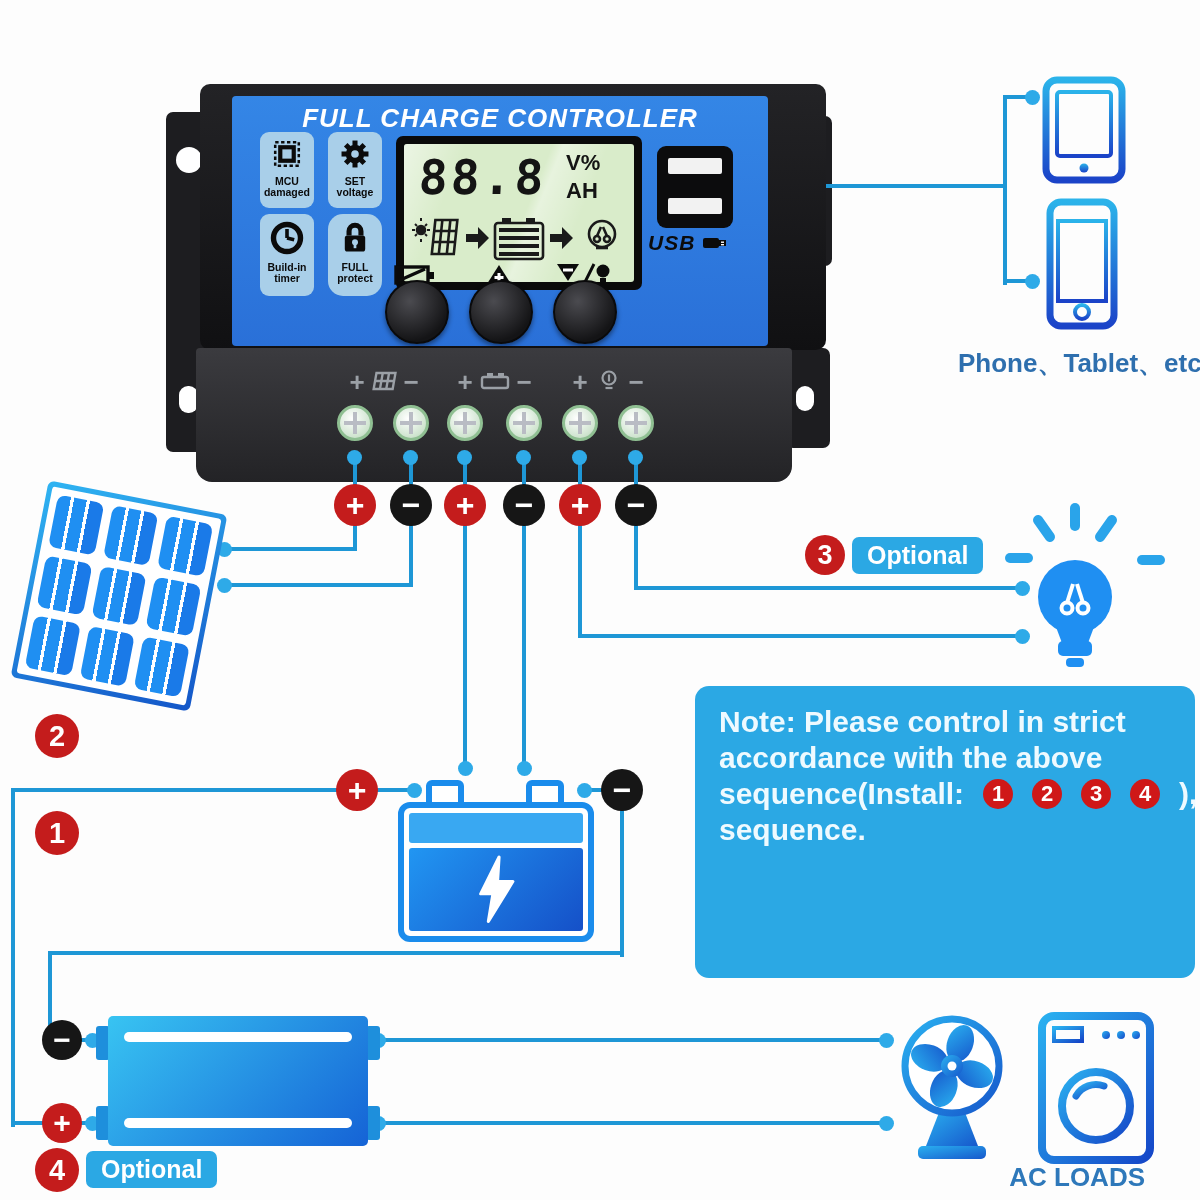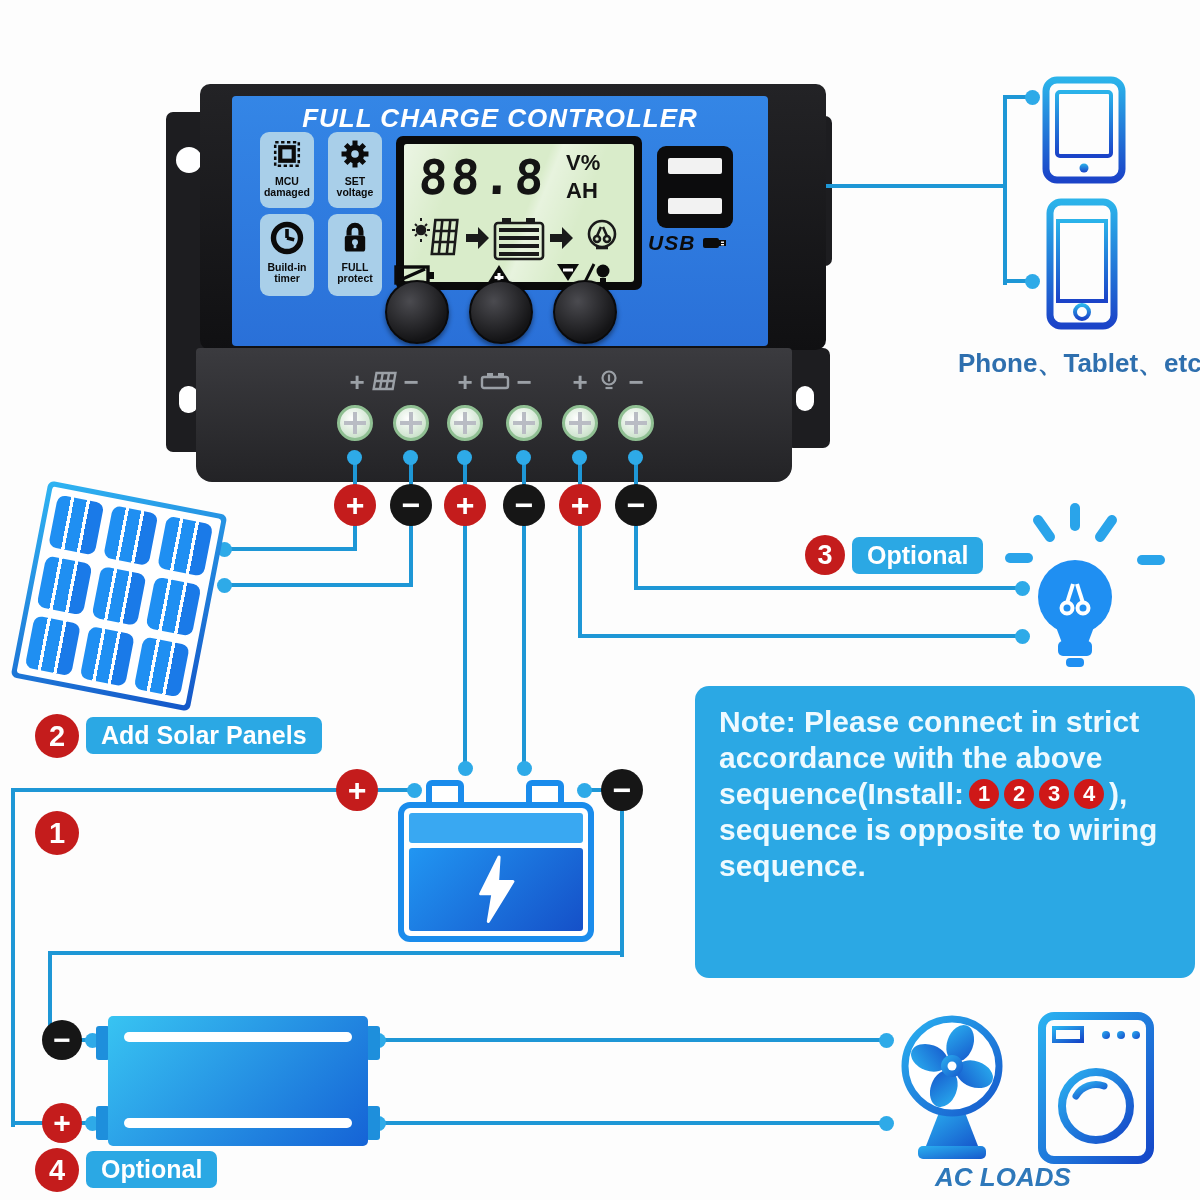--- a/index.html
+++ b/index.html
@@ -54,21 +54,21 @@
      background:linear-gradient(90deg,#1f8ff2 0 28%,#fff 28% 35%,#1f8ff2 35% 62%,#fff 62% 69%,#1a7ae8 69% 100%);}
   
   #battery{left:398px;top:780px;width:196px;height:162px;}
   .battterm{position:absolute;width:38px;height:28px;border:6px solid #1a8cec;background:#fff;border-radius:6px 6px 0 0;box-sizing:border-box;}
   #battbody{position:absolute;left:0;top:22px;width:196px;height:140px;border:6px solid #1a8cec;border-radius:12px;background:#fff;box-sizing:border-box;padding:5px;display:flex;flex-direction:column;gap:5px;}
   #batttop{height:30px;background:#39a8f2;border-radius:3px;}
   #battmain{flex:1;background:linear-gradient(135deg,#2196f2,#1550c8);border-radius:3px;display:flex;align-items:center;justify-content:center;}
   
   #note{left:695px;top:686px;width:500px;height:292px;background:#2ba8e4;border-radius:14px;box-sizing:border-box;padding:18px 24px;color:#eefaff;font-size:30px;line-height:36px;font-weight:600;}
   .noteline{white-space:nowrap;}
-  .installrow{display:flex;align-items:center;gap:5px;}
+  .installrow{display:flex;align-items:center;gap:19px;}
   .notenum{width:30px;height:30px;border-radius:50%;background:#cf1818;color:#fff;display:flex;align-items:center;justify-content:center;font-size:22px;font-weight:800;flex:0 0 auto;}
   
   #inverter{left:108px;top:1016px;width:260px;height:130px;background:linear-gradient(135deg,#38c4f2,#1563d6);border-radius:5px;}
   .invtab{position:absolute;width:14px;height:34px;background:#1e8fdc;border-radius:3px;}
   .invstripe{position:absolute;left:124px;width:228px;height:10px;background:#fff;border-radius:5px;}
   #invlabel{left:108px;top:1060px;width:260px;text-align:center;color:#fff;font-size:31px;font-weight:700;letter-spacing:1px;}
   
   .caption{position:absolute;color:#2e6fae;font-size:26px;font-weight:600;}
   #acloads{color:#2e78ba;font-weight:700;}
 </style>
@@ -120,21 +120,21 @@
     <span class="flabel">SET voltage</span>
   </div>
   <div class="abs featbadge" style="left:260px;top:214px;height:76px;">
     <span><svg width="36" height="36" viewBox="0 0 40 40">
       <circle cx="20" cy="20" r="15" fill="none" stroke="#0b0b0b" stroke-width="6"></circle>
       <line x1="20" y1="20" x2="20" y2="10" stroke="#0b0b0b" stroke-width="4"></line>
       <line x1="20" y1="20" x2="28" y2="22" stroke="#0b0b0b" stroke-width="4"></line>
         </svg></span>
     <span class="flabel">Build-in timer</span>
   </div>
-  <div class="abs featbadge" style="left:328px;top:214px;height:76px;">
+  <div class="abs featbadge" style="left:328px;top:214px;height:76px;border-radius:15px;">
     <span><svg width="34" height="36" viewBox="0 0 40 42">
       <path d="M13,18 v-5 a7,7 0 0 1 14,0 v5" fill="none" stroke="#0b0b0b" stroke-width="6"></path>
       <rect x="8" y="18" width="24" height="19" rx="3" fill="#0b0b0b"></rect>
       <circle cx="20" cy="26" r="3.5" fill="#a9cfe9"></circle>
           <rect x="18.4" y="27" width="3.2" height="6" fill="#a9cfe9"></rect>
         </svg></span>
     <span class="flabel">FULL protect</span>
   </div>
 
   <div id="lcd" class="abs"></div>
@@ -380,21 +380,20 @@
         <div class="cell"></div>
       <div class="cell"></div>
         <div class="cell"></div>
         <div class="cell"></div>
     </div>
   </div>
 
   <div class="stepnum" style="left:35px;top:714px;">
       <span>2</span>
     </div>
-  <div class="badge" style="left:86px;top:717px;">Add Solar Panels</div>
 
   <div class="stepnum" style="left:35px;top:811px;">
       <span>1</span>
     </div>
 
   <div class="stepnum" style="left:805px;top:535px;width:40px;height:40px;font-size:27px;">
       <span>3</span>
     </div>
   <div class="badge" style="left:852px;top:537px;">Optional</div>
 
@@ -432,39 +431,38 @@
       <div id="batttop"></div>
       <div id="battmain">
         <svg width="46" height="72" viewBox="0 0 60 90">
           <polygon points="34,2 10,50 26,50 20,86 52,34 32,34" fill="#fff" stroke="#fff" stroke-width="4" stroke-linejoin="round"></polygon>
         </svg>
       </div>
     </div>
   </div>
 
   <div id="note" class="abs">
-    <div class="noteline">Note: Please connect in strict</div>
+    <div class="noteline">Note: Please control in strict</div>
     <div class="noteline">accordance with the above</div>
     <div class="installrow">
       <span>sequence(Install: </span>
       <span class="notenum">
           <span>1</span>
         </span>
       <span class="notenum">
           <span>2</span>
         </span>
       <span class="notenum">
           <span>3</span>
         </span>
       <span class="notenum">
           <span>4</span>
         </span>
       <span>),</span>
     </div>
-    <div class="noteline">sequence is opposite to wiring</div>
     <div class="noteline">sequence.</div>
   </div>
 
   <div class="abs invtab" style="left:96px;top:1026px;"></div>
   <div class="abs invtab" style="left:96px;top:1106px;"></div>
   <div class="abs invtab" style="left:366px;top:1026px;"></div>
   <div class="abs invtab" style="left:366px;top:1106px;"></div>
   <div id="inverter" class="abs"></div>
   <div class="abs invstripe" style="top:1032px;"></div>
   <div class="abs invstripe" style="top:1118px;"></div>
@@ -509,21 +507,21 @@
       <rect x="6" y="6" width="108" height="144" rx="12" fill="none" stroke="url(#wg)" stroke-width="8"></rect>
       <line x1="8" y1="42" x2="112" y2="42" stroke="url(#wg)" stroke-width="6"></line>
       <rect x="18" y="18" width="28" height="13" fill="none" stroke="url(#wg)" stroke-width="4"></rect>
       <circle cx="70" cy="25" r="4" fill="url(#wg)"></circle>
         <circle cx="85" cy="25" r="4" fill="url(#wg)"></circle>
         <circle cx="100" cy="25" r="4" fill="url(#wg)"></circle>
       <circle cx="60" cy="96" r="34" fill="none" stroke="url(#wg)" stroke-width="8"></circle>
       <path d="M40,86 A23,23 0 0 1 68,76" fill="none" stroke="url(#wg)" stroke-width="7" stroke-linecap="round"></path>
     </svg>
   </div>
-  <div id="acloads" class="abs caption" style="left:935px;top:1162px;width:210px;text-align:left;font-style:italic;">AC LOADS</div>
+  <div id="acloads" class="abs caption" style="left:935px;top:1162px;width:210px;text-align:right;">AC LOADS</div>
 
   <div class="abs" style="left:1040px;top:76px;">
     <svg width="88" height="108" viewBox="0 0 88 108">
       <defs>
           <linearGradient id="tg" x1="0" y1="0" x2="0" y2="1">
             <stop offset="0" stop-color="#2bb3ea"></stop>
             <stop offset="1" stop-color="#1b43c8"></stop>
           </linearGradient>
         </defs>
       <rect x="6" y="4" width="76" height="100" rx="11" fill="none" stroke="url(#tg)" stroke-width="7"></rect>

